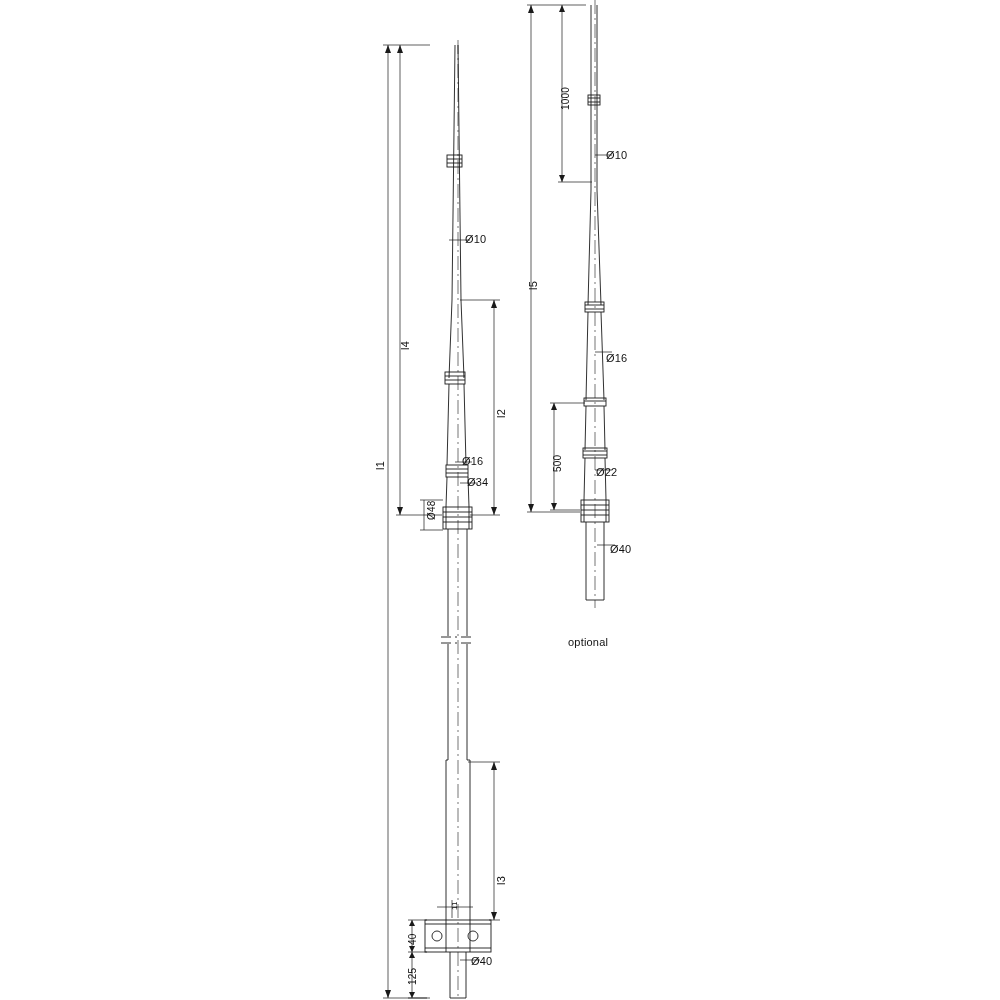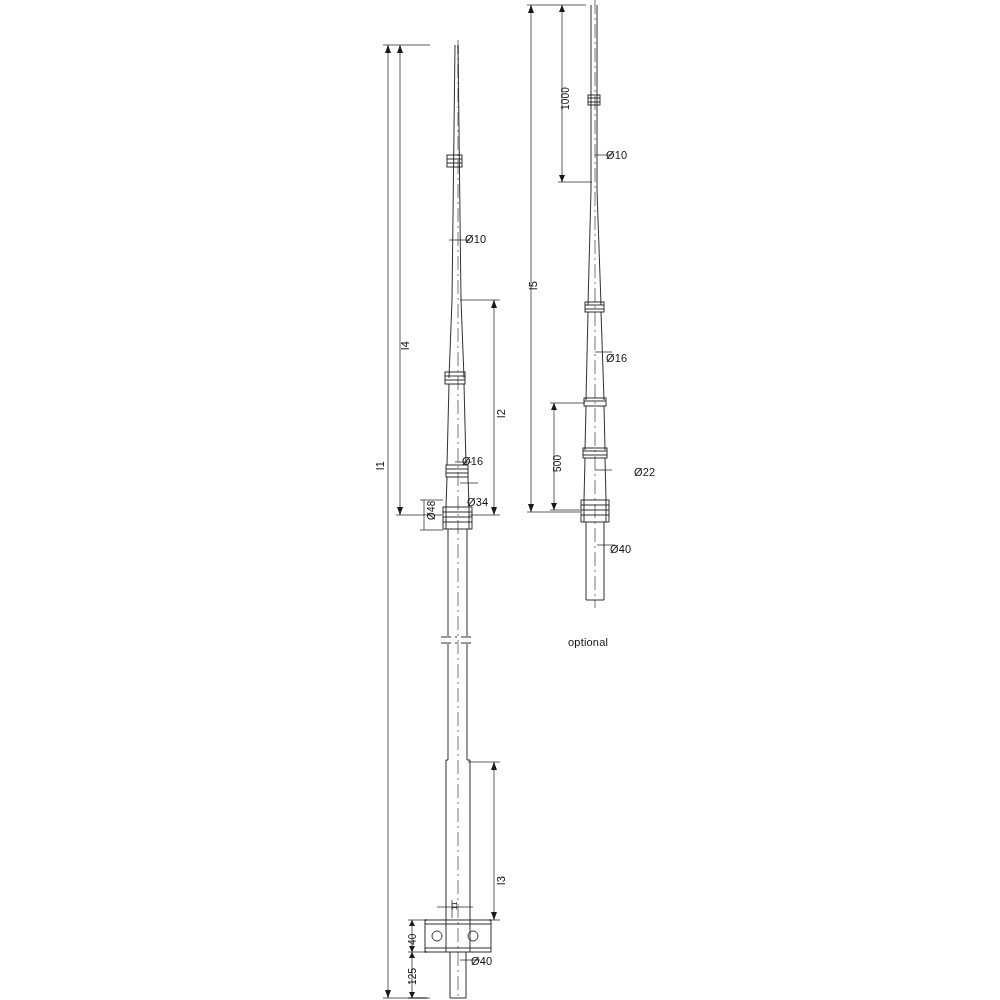--- a/index.html
+++ b/index.html
@@ -246,27 +246,27 @@
 
 <div class="lbl vert" style="left:374px; top:470px;">l1</div>
 <div class="lbl vert" style="left:399px; top:350px;">l4</div>
 <div class="lbl vert" style="left:495px; top:418px;">l2</div>
 <div class="lbl vert" style="left:495px; top:885px;">l3</div>
 <div class="lbl vert small" style="left:407px; top:945px;">40</div>
 <div class="lbl vert small" style="left:407px; top:985px;">125</div>
 
 <div class="lbl" style="left:465px; top:233px;">Ø10</div>
 <div class="lbl" style="left:462px; top:455px;">Ø16</div>
-<div class="lbl" style="left:467px; top:476px;margin-top:20px;">Ø34</div>
+<div class="lbl" style="left:467px; top:476px;">Ø34</div>
 <div class="lbl vert small" style="left:426px; top:520px;">Ø48</div>
 <div class="lbl vert tiny" style="left:450px; top:910px;">11</div>
 <div class="lbl" style="left:471px; top:955px;">Ø40</div>
 
 <div class="lbl vert" style="left:527px; top:290px;">l5</div>
 <div class="lbl vert small" style="left:560px; top:110px;">1000</div>
 <div class="lbl vert small" style="left:552px; top:472px;">500</div>
 
 <div class="lbl" style="left:606px; top:149px;">Ø10</div>
 <div class="lbl" style="left:606px; top:352px;">Ø16</div>
-<div class="lbl" style="left:634px; top:466px;text-align:center;">Ø22</div>
+<div class="lbl" style="left:596px; top:466px;text-align:center;">Ø22</div>
 <div class="lbl" style="left:610px; top:543px;">Ø40</div>
 
 <div class="lbl" style="left:568px; top:636px;">optional</div>
 
 </body></html>

